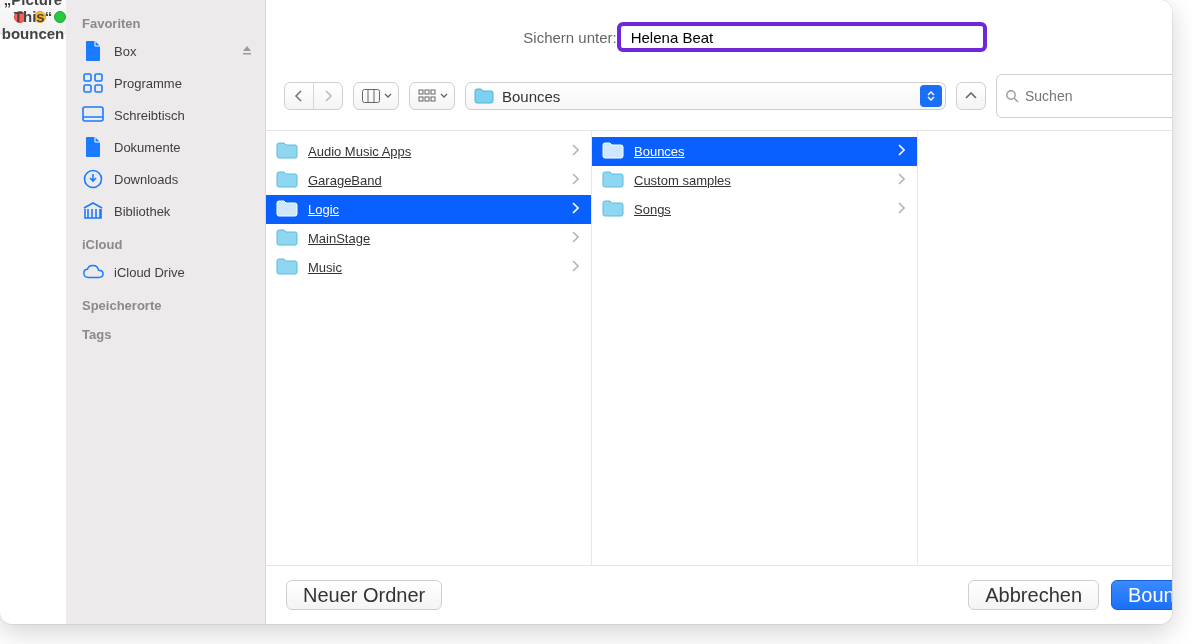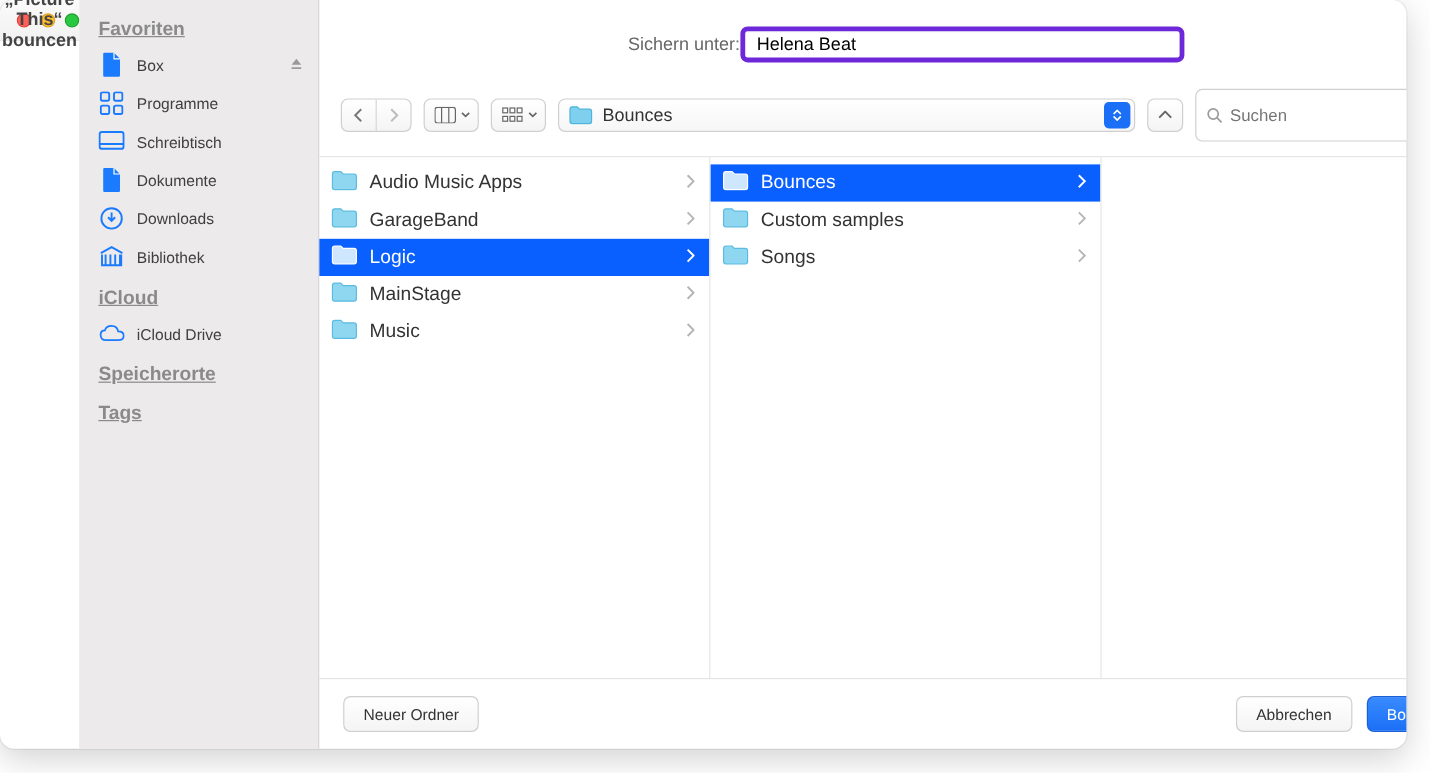--- a/index.html
+++ b/index.html
@@ -55,24 +55,23 @@
   
   .sidebar {
     width: 200px;
     background: #eceaea;
     border-right: 1px solid #d9d7d7;
     padding-top: 6px;
     overflow: auto;
   }
   .sb-head {
     padding: 10px 16px 4px;
-    font-size: 16px;
+    font-size: 13px;
     color: #8a8a8a;
     font-weight: 600;
-    text-decoration: underline;
   }
   .sb-item {
     display: flex;
     align-items: center;
     gap: 10px;
     padding: 5px 12px 5px 16px;
     font-size: 13px;
     color: #3f3f3f;
     cursor: default;
   }
@@ -188,42 +187,43 @@
   .col {
     width: 326px;
     border-right: 1px solid #e7e7e7;
     padding-top: 6px;
     overflow: hidden;
   }
   .col:last-child { border-right: none; flex:1; }
   .row {
     display:flex; align-items:center; gap:10px;
     padding: 4px 12px 4px 10px;
-    font-size: 16px;
+    font-size: 13px;
     color:#333;
     cursor: default;
+    text-decoration: underline;
   }
   .row .folder-ico { width:22px; height:18px; }
   .row .chev { margin-left:auto; color:#b5b5b5; }
   .row.sel { background:#0a60ff; color:#fff; }
   .row.sel .chev { color:#fff; }
   
   .footer {
     height: 58px;
     display:flex; align-items:center;
     padding: 0 20px;
     gap: 12px;
   }
   .push-btn {
     height: 30px;
     padding: 0 16px;
     border: 1px solid #cfcfcf;
     border-radius: 6px;
     background: linear-gradient(#fff,#f4f4f4);
-    font-size: 13px;
+    font-size: 20px;
     color:#333;
     cursor: default;
   }
   .push-btn.primary {
     background: linear-gradient(#3a8bff,#1a6ff6);
     border-color:#1a60d8;
     color:#fff;
     font-weight:500;
   }
 

